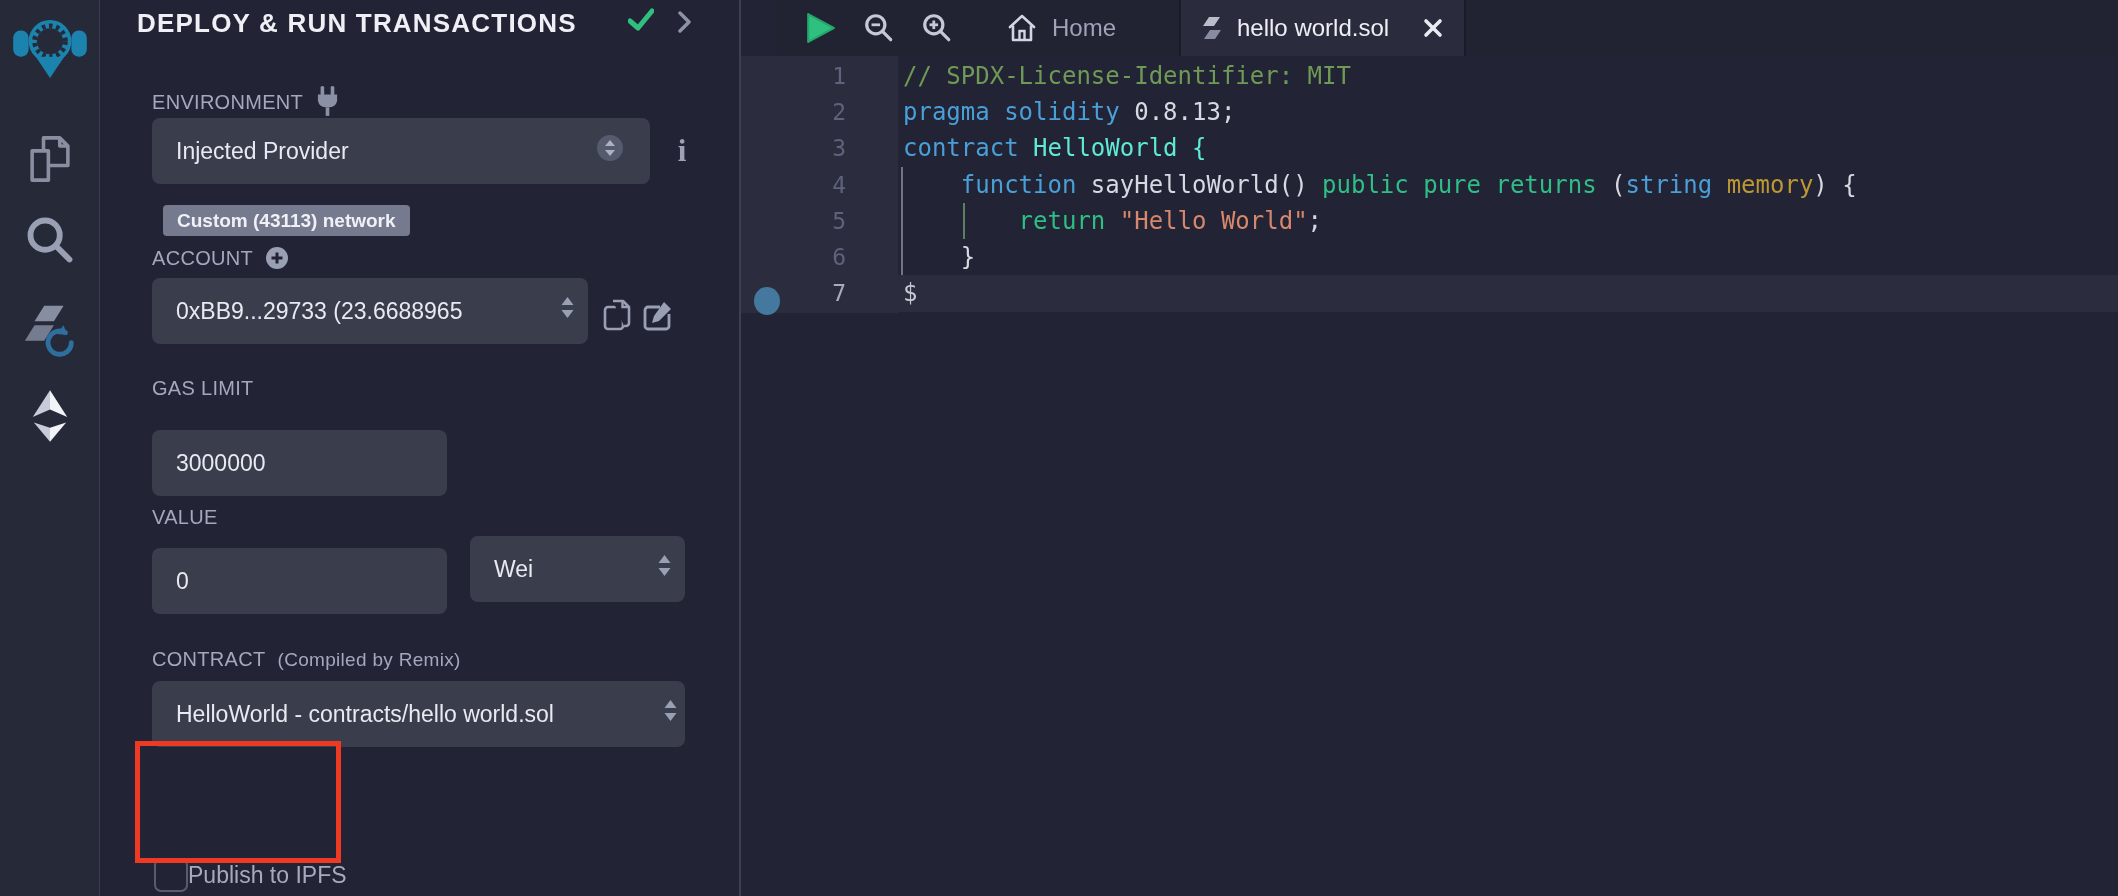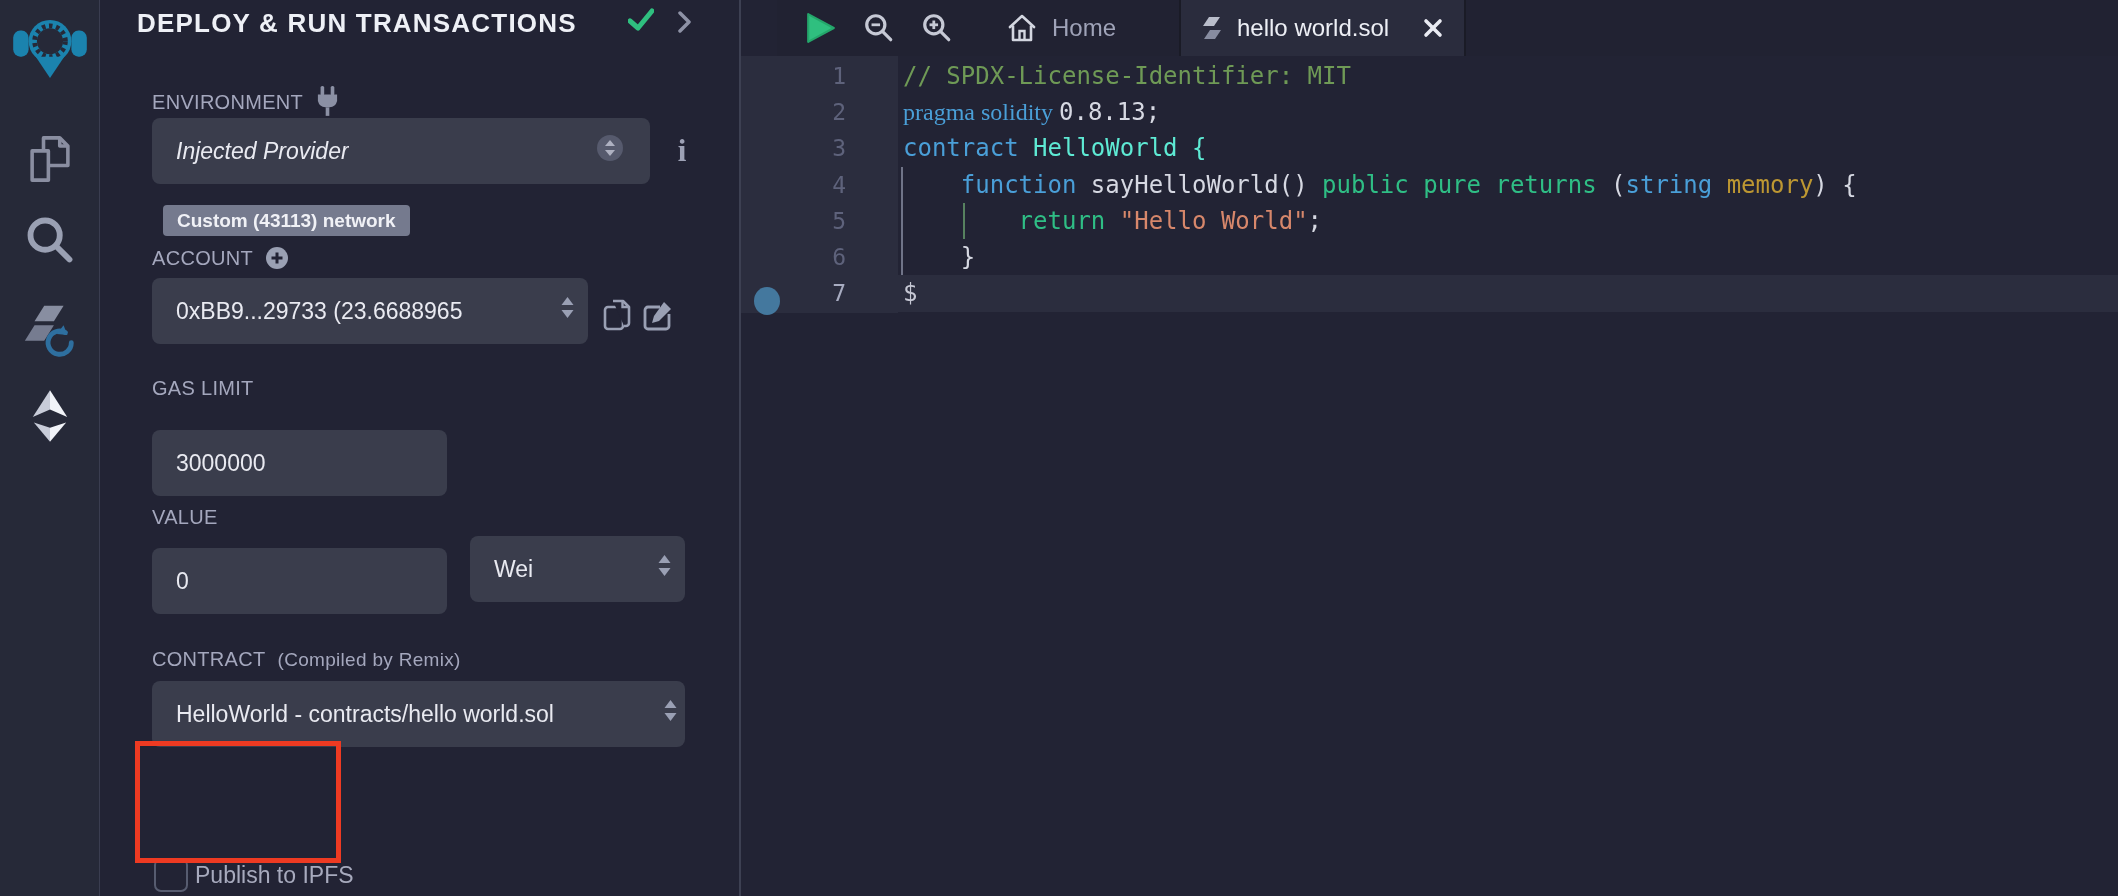--- a/index.html
+++ b/index.html
@@ -38,21 +38,21 @@
 
   .icon-btn { position:absolute; cursor:pointer; display:flex; align-items:center; justify-content:center; }
 
   .deploy-btn { position:absolute; left:52px; top:778px; width:170px; height:66px;
                 background:#d9812a; border:none; border-radius:10px; color:#ffffff;
                 font-size:22px; font-weight:600; font-family:"Liberation Sans",sans-serif;
                 cursor:pointer; }
   .annotation-rect { position:absolute; left:35px; top:741px; width:206px; height:122px;
                      border:5px solid #ee3a22; pointer-events:none; z-index:50; }
 
-  .publish-row { position:absolute; left:54px; top:858px; display:flex; align-items:center; gap:7px; }
+  .publish-row { position:absolute; left:54px; top:858px; display:flex; align-items:center; gap:0; }
   .checkbox { width:34px; height:34px; border:2px solid #575c70; border-radius:7px;
               background:transparent; cursor:pointer; }
   .publish-label { font-size:23px; color:#a7aabd; }
 
   
   .editor { position:absolute; left:741px; top:0; width:1377px; height:896px; background:#222334; }
   .tabbar { position:absolute; left:0; top:0; width:1377px; height:56px; background:#212232;margin-left:36px; }
   .tab-tools { position:absolute; left:28px; top:0; height:56px; display:flex; align-items:center; gap:26px; }
   .home-tab { position:absolute; left:230px; top:0; height:56px; display:flex; align-items:center;
               gap:15px; cursor:pointer; }
@@ -141,21 +141,21 @@
 
     <div class="sec-label" style="top:86px">
       <span>ENVIRONMENT</span>
       <svg width="25" height="32" viewBox="0 0 22 30">
         <rect x="4.5" y="0" width="3.4" height="9" rx="1.5" fill="#8b90a4"></rect>
         <rect x="14" y="0" width="3.4" height="9" rx="1.5" fill="#8b90a4"></rect>
         <path d="M2,8 h18 v6 a8 8 0 0 1 -7 6 h-4 a8 8 0 0 1 -7 -6 z" fill="#8b90a4"></path>
         <rect x="9.3" y="20" width="3.4" height="8" fill="#8b90a4"></rect>
       </svg>
     </div>
-    <div class="control" style="left:52px; top:118px; width:498px;font-style:italic;">
+    <div class="control" style="left:52px; top:118px; width:498px;">
       <span class="val">Injected Provider</span>
       <span style="position:absolute; right:26px;">
         <svg width="28" height="28" viewBox="0 0 28 28">
           <circle cx="14" cy="14" r="13" fill="#565a6d"></circle>
           <polygon points="14,6 19,12 9,12" fill="#aeb1c1"></polygon>
           <polygon points="9,16 19,16 14,22" fill="#aeb1c1"></polygon>
         </svg>
       </span>
     </div>
     <div class="icon-btn" style="left:566px; top:132px; width:32px; height:38px;">
@@ -286,21 +286,21 @@
       <div class="indent-guide-1"></div>
       <div class="indent-guide-2"></div>
       <div class="breakpoint"></div>
       <div id="code-rows">
           <div class="code-row">
             <span class="ln">1</span>
             <span class="code-text"><span style="color: rgb(111, 154, 86);">// SPDX-License-Identifier: MIT</span></span>
           </div>
           <div class="code-row">
             <span class="ln">2</span>
-            <span class="code-text"><span style="color: rgb(74, 159, 216); font-family: Liberation Serif, serif;">pragma solidity </span><span style="color: rgb(214, 216, 226);">0.8.13;</span></span>
+            <span class="code-text"><span style="color: rgb(74, 159, 216);">pragma solidity </span><span style="color: rgb(214, 216, 226);">0.8.13;</span></span>
           </div>
           <div class="code-row">
             <span class="ln">3</span>
             <span class="code-text"><span style="color: rgb(74, 159, 216);">contract</span><span style="color: #5eead4;"> HelloWorld {</span></span>
           </div>
           <div class="code-row">
             <span class="ln">4</span>
             <span class="code-text"><span style="color: rgb(214, 216, 226);">    </span><span style="color: rgb(74, 159, 216);">function</span><span style="color: rgb(214, 216, 226);"> sayHelloWorld() </span><span style="color: rgb(47, 190, 133);">public</span><span style="color: rgb(214, 216, 226);"> </span><span style="color: rgb(47, 190, 133);">pure</span><span style="color: rgb(214, 216, 226);"> </span><span style="color: rgb(47, 190, 133);">returns</span><span style="color: rgb(214, 216, 226);"> (</span><span style="color: rgb(74, 159, 216);">string</span><span style="color: rgb(214, 216, 226);"> </span><span style="color: rgb(189, 151, 50);">memory</span><span style="color: rgb(214, 216, 226);">) {</span></span>
           </div>
           <div class="code-row">

